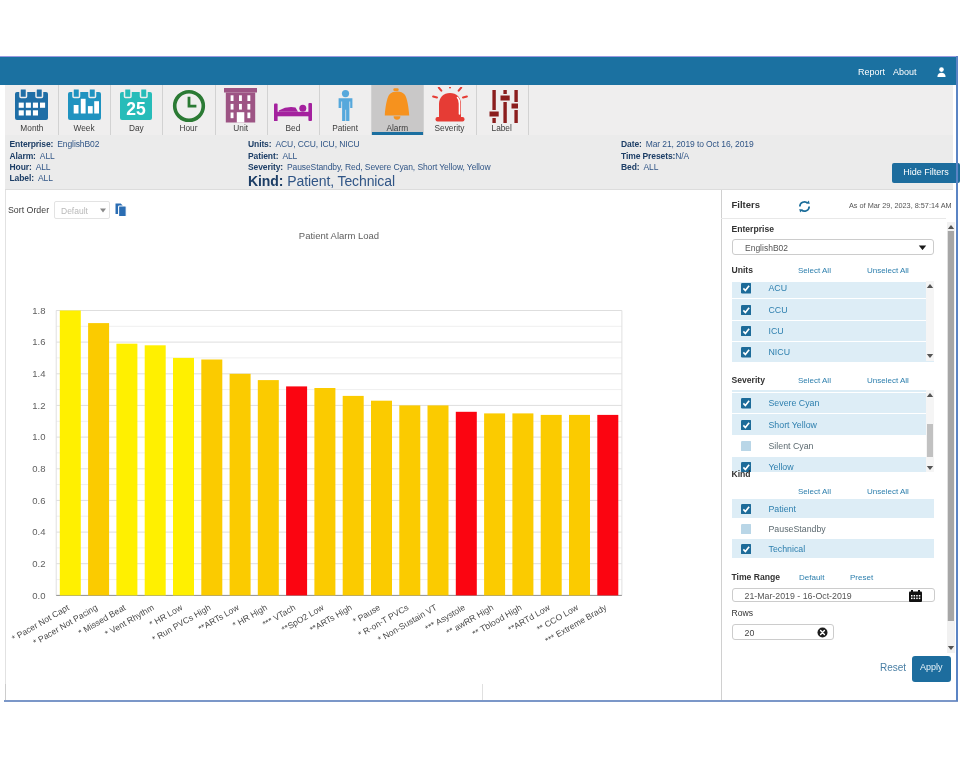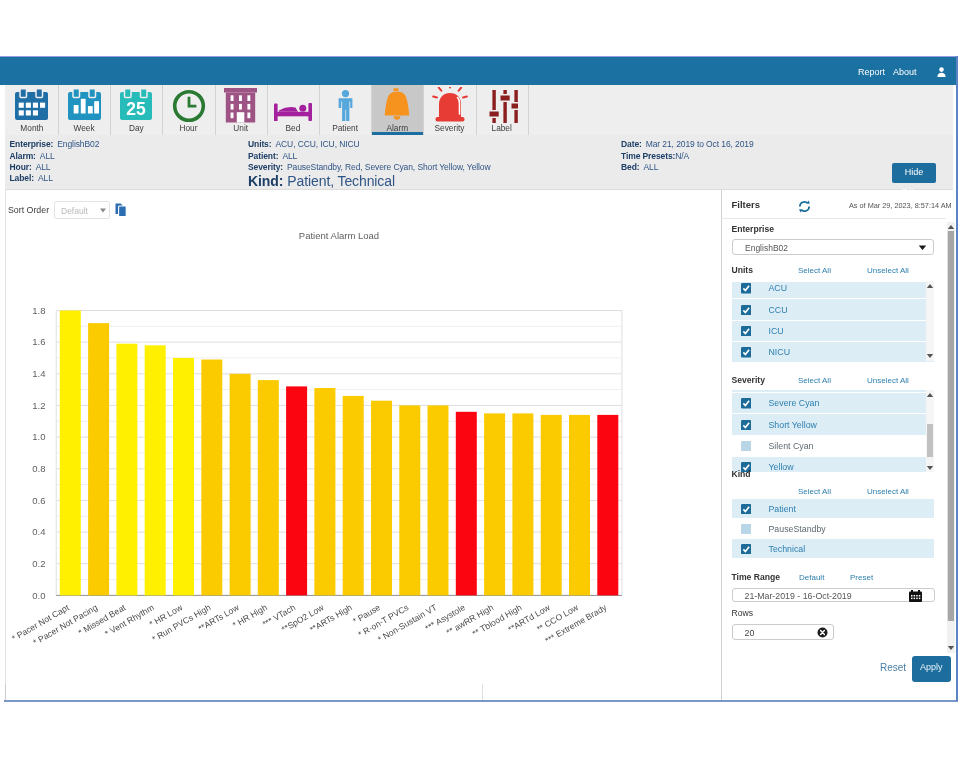--- a/index.html
+++ b/index.html
@@ -128,21 +128,21 @@
 <div class="abs" style="left:9.5px;top:150.5px;font-size:8.5px;letter-spacing:-0.1px;color:#305586;white-space:nowrap"><b style="color:#1d3e66">Alarm:</b><span style="margin-left:4px">ALL</span></div>
 <div class="abs" style="left:9.5px;top:161.7px;font-size:8.5px;letter-spacing:-0.1px;color:#305586;white-space:nowrap"><b style="color:#1d3e66">Hour:</b><span style="margin-left:4px">ALL</span></div>
 <div class="abs" style="left:9.5px;top:172.9px;font-size:8.5px;letter-spacing:-0.1px;color:#305586;white-space:nowrap"><b style="color:#1d3e66">Label:</b><span style="margin-left:4px">ALL</span></div>
 <div class="abs" style="left:248px;top:139.3px;font-size:8.5px;letter-spacing:-0.1px;color:#305586;white-space:nowrap"><b style="color:#1d3e66">Units:</b><span style="margin-left:4px">ACU, CCU, ICU, NICU</span></div>
 <div class="abs" style="left:248px;top:150.5px;font-size:8.5px;letter-spacing:-0.1px;color:#305586;white-space:nowrap"><b style="color:#1d3e66">Patient:</b><span style="margin-left:4px">ALL</span></div>
 <div class="abs" style="left:248px;top:161.7px;font-size:8.5px;letter-spacing:-0.1px;color:#305586;white-space:nowrap"><b style="color:#1d3e66">Severity:</b><span style="margin-left:4px">PauseStandby, Red, Severe Cyan, Short Yellow, Yellow</span></div>
 <div class="abs" style="left:248px;top:172.9px;font-size:14px;letter-spacing:-0.1px;color:#305586;white-space:nowrap"><b style="color:#1d3e66">Kind:</b><span style="margin-left:4px">Patient, Technical</span></div>
 <div class="abs" style="left:621px;top:139.3px;font-size:8.5px;letter-spacing:-0.1px;color:#305586;white-space:nowrap"><b style="color:#1d3e66">Date:</b><span style="margin-left:4px">Mar 21, 2019 to Oct 16, 2019</span></div>
 <div class="abs" style="left:621px;top:150.5px;font-size:8.5px;letter-spacing:-0.1px;color:#305586;white-space:nowrap"><b style="color:#1d3e66">Time Presets:</b><span style="">N/A</span></div>
 <div class="abs" style="left:621px;top:161.7px;font-size:8.5px;letter-spacing:-0.1px;color:#305586;white-space:nowrap"><b style="color:#1d3e66">Bed:</b><span style="margin-left:4px">ALL</span></div>
-<div class="abs" style="left:892px;top:163px;width:44px;height:19.5px;background:#1d6d9e;border-radius:2px;color:#fff;font-size:9px;text-align:center;line-height:19.5px">Hide Filters</div>
+<div class="abs" style="left:892px;top:163px;width:68px;height:19.5px;background:#1d6d9e;border-radius:2px;color:#fff;font-size:9px;text-align:center;line-height:19.5px">Hide Filters</div>
 <div class="abs" style="left:5px;top:190px;width:1px;height:510px;background:#e2e2e2"></div>
 <div class="abs" style="left:720.5px;top:190px;width:1px;height:510px;background:#d0d0d0"></div>
 <div class="abs" style="left:4px;top:699.5px;width:953.5px;height:2px;background:#7b97c8"></div>
 <div class="abs" style="left:955.8px;top:56px;width:1.8px;height:645px;background:#5b84c4"></div>
 <div class="abs" style="left:0;top:190px;width:720px;height:510px;overflow:hidden">
     <svg width="720" height="510" viewBox="0 0 720 510" style="position:absolute;left:0;top:0">
       <line x1="56.2" y1="389.6" x2="621.9" y2="389.6" stroke="#efefef" stroke-width="1"></line>
       <line x1="56.2" y1="373.7" x2="621.9" y2="373.7" stroke="#dedede" stroke-width="1"></line>
       <line x1="56.2" y1="357.9" x2="621.9" y2="357.9" stroke="#efefef" stroke-width="1"></line>
       <line x1="56.2" y1="342.1" x2="621.9" y2="342.1" stroke="#dedede" stroke-width="1"></line>

